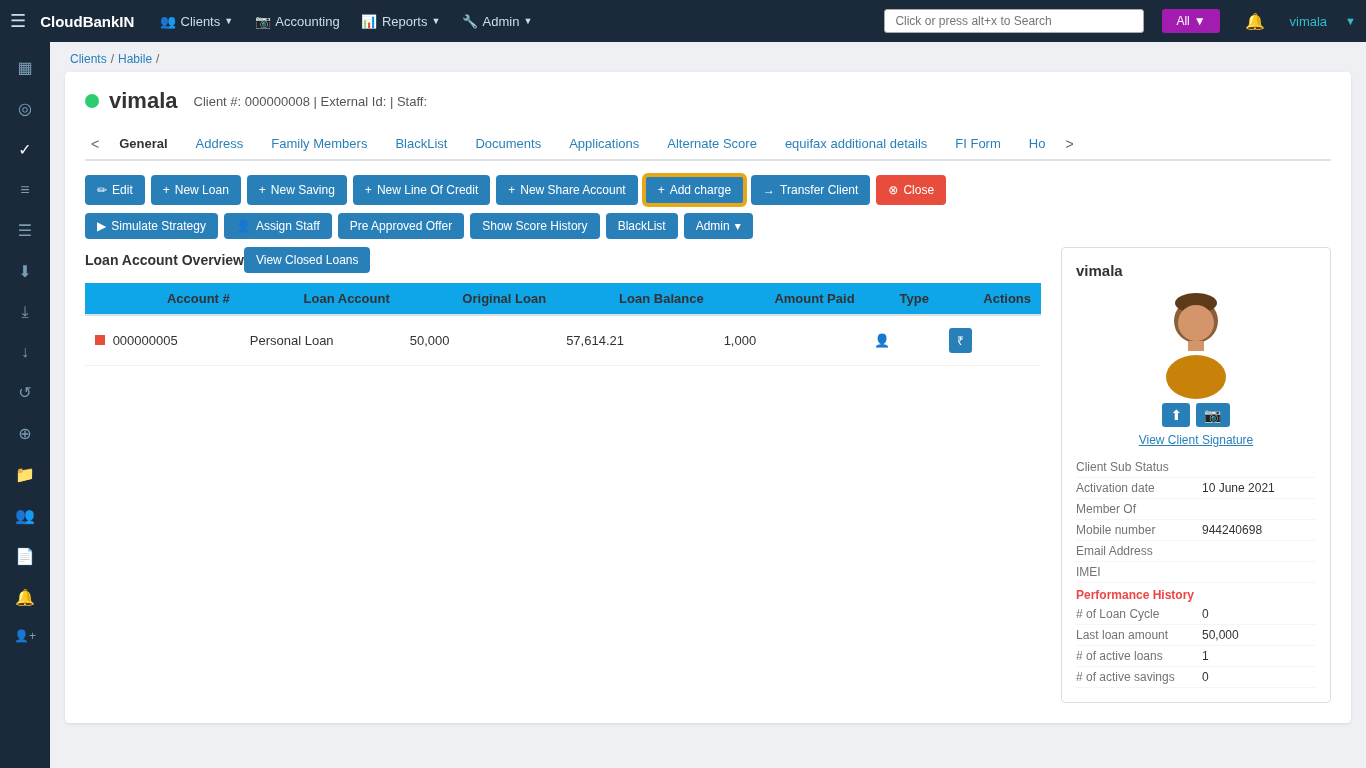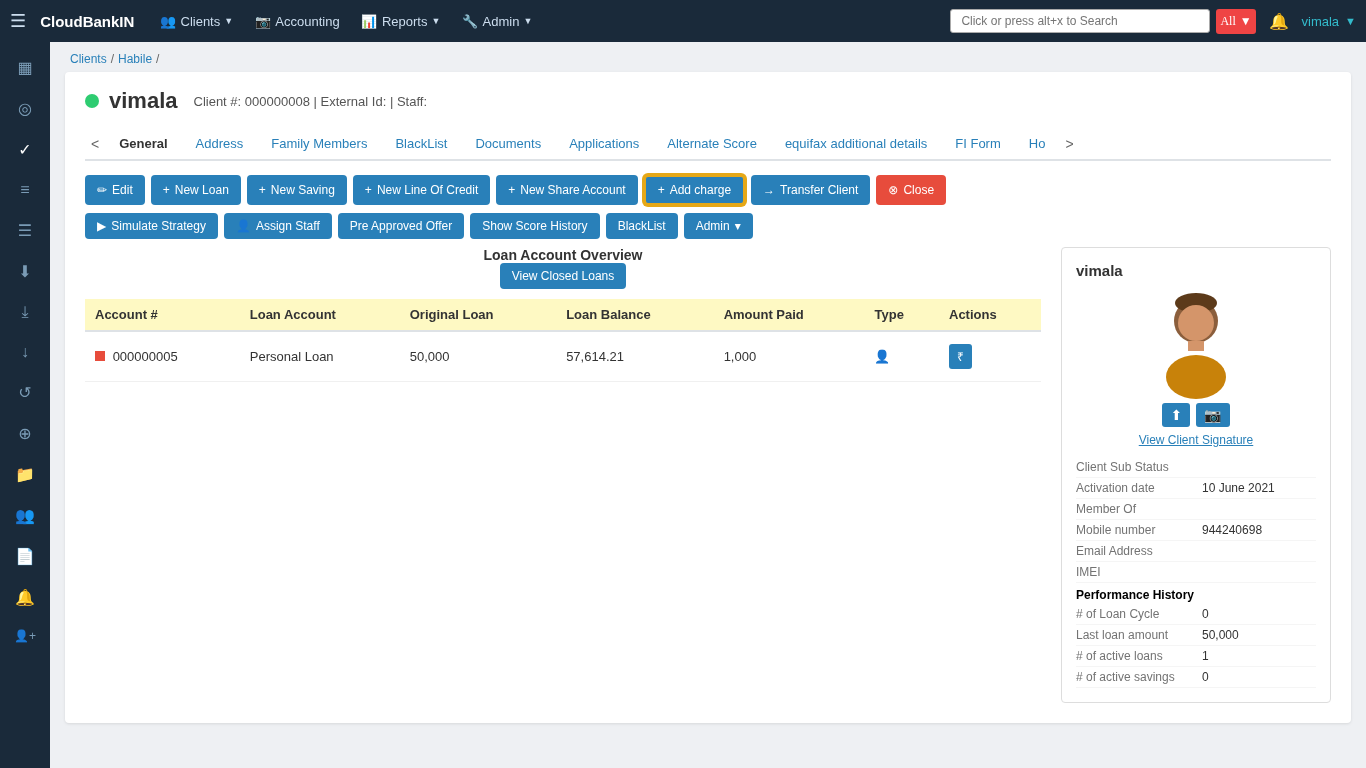--- a/index.html
+++ b/index.html
@@ -26,44 +26,43 @@
       font-size: 13px;
       display: flex;
       align-items: center;
       gap: 4px;
       border-radius: 3px;
     }
     .navbar-search {
       margin-left: auto;
       display: flex;
       align-items: center;
-      gap: 6px;
+      gap: 18px;
       justify-content: space-between;
     }
     .search-box {
       background: #fff;
       border: 1px solid #aaa;
       border-radius: 3px;
       padding: 4px 10px;
       width: 260px;
       font-size: 12px;
       color: #666;
     }
     .search-all {
-      background: #ef4444;
+      background: #a21caf;
       color: #fff;
       border: none;
       border-radius: 3px;
-      padding: 5px 4px;
+      padding: 5px 14px;
       cursor: pointer;
       font-size: 12px;
       display: flex;
       align-items: center;
       gap: 4px;
-      font-family: Liberation Serif, serif;
     }
     .bell-icon { font-size: 16px; margin-left: 8px; cursor: pointer; color: #cde; }
     .user-name { color: #3bc; font-size: 13px; margin-left: 6px; cursor: pointer; }
 
     
     .main-layout {
       display: flex;
       flex: 1;
       overflow: hidden;
     }
@@ -199,33 +198,32 @@
     .loan-overview {
       display: flex;
       gap: 20px;
     }
     .loan-table-section { flex: 1; }
     .loan-overview-header {
       display: flex;
       justify-content: flex-start;
       align-items: center;
       margin-bottom: 10px;
-      flex-direction: column;
     }
     .loan-overview-title { font-size: 14px; font-weight: 600; color: #333; }
     .table {
       width: 100%;
       border-collapse: collapse;
       font-size: 13px;
     }
     .table th {
-      background: #fef9c3;
+      background: #0ea5e9;
       border-bottom: 2px solid #dee2e6;
       padding: 8px 10px;
-      text-align: left;
+      text-align: right;
       font-weight: 600;
       color: #333;
     }
     .table td {
       padding: 12px 10px;
       border-bottom: 1px solid #f0f0f0;
       color: #333;
     }
     .red-square {
       display: inline-block;
@@ -281,21 +279,21 @@
     .client-details { margin-top: 10px; }
     .detail-row {
       display: flex;
       gap: 6px;
       padding: 3px 0;
       font-size: 12px;
       border-bottom: 1px solid #f5f5f5;
     }
     .detail-label { color: #737373; font-weight: 500; min-width: 120px; }
     .detail-value { color: #333; }
-    .detail-section-label { color: #000000; font-weight: 600; font-size: 12px; padding: 5px 0 2px; }
+    .detail-section-label { color: #ef4444; font-weight: 600; font-size: 12px; padding: 5px 0 2px; }
 
     .hamburger { font-size: 18px; cursor: pointer; color: #cde; }
     .dropdown-arrow { font-size: 9px; }
   </style>
 </head>
 <body>
 
 <div class="navbar">
   <span class="hamburger">☰</span>
   <span class="navbar-brand">CloudBankIN</span>

